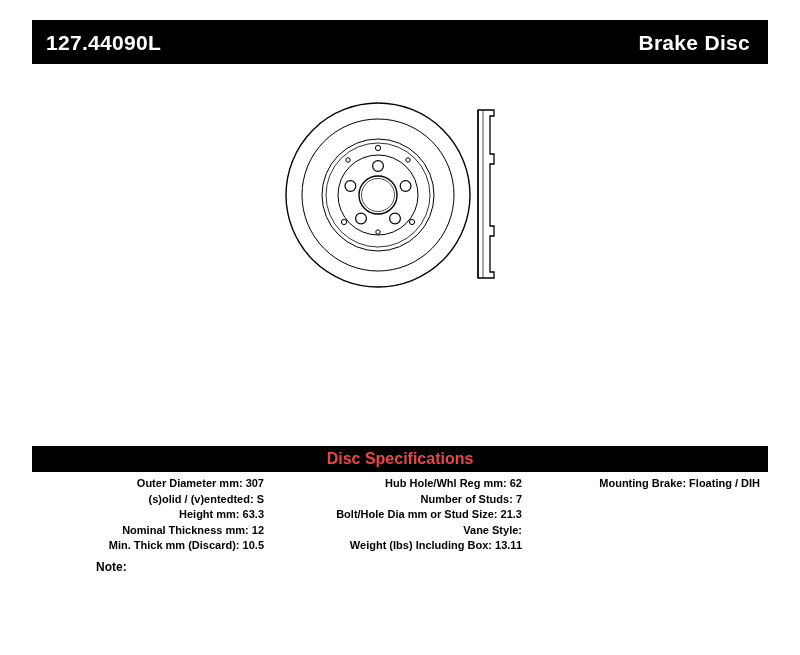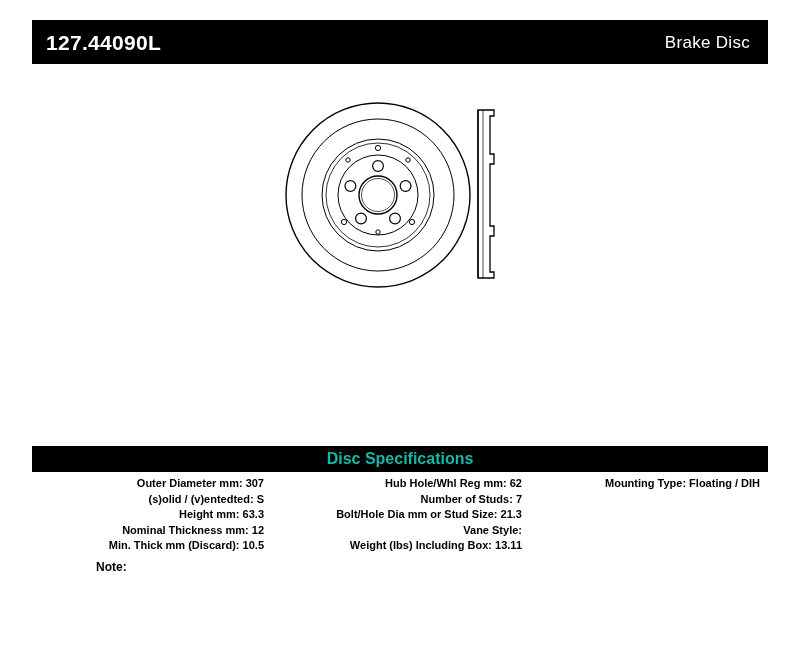--- a/index.html
+++ b/index.html
@@ -41,22 +41,22 @@
   .part-number {
     color: #ffffff;
     font-size: 21px;
     font-weight: bold;
     letter-spacing: 0.3px;
     line-height: 1;
     white-space: nowrap;
   }
   .header-title {
     color: #ffffff;
-    font-size: 17px;
-    font-weight: normal;
+    font-size: 21px;
+    font-weight: bold;
     letter-spacing: 0.3px;
     line-height: 1;
     white-space: nowrap;
   }
 
   
   .drawing {
     position: absolute;
     left: 280px;
     top: 100px;
@@ -65,21 +65,21 @@
   }
 
   
   .spec-bar {
     position: absolute;
     left: 32px;
     top: 446px;
     width: 736px;
     height: 26px;
     background: #000000;
-    color: #14b8a6;
+    color: #ef4444;
     font-size: 16px;
     font-weight: bold;
     display: flex;
     align-items: center;
     justify-content: center;
     box-sizing: border-box;
   }
 
   .spec-columns {
     position: absolute;
@@ -184,19 +184,19 @@
       <div class="spec-line">Min. Thick mm (Discard): 10.5</div>
     </div>
     <div class="col col-mid">
       <div class="spec-line">Hub Hole/Whl Reg mm: 62</div>
       <div class="spec-line">Number of Studs: 7</div>
       <div class="spec-line">Bolt/Hole Dia mm or Stud Size: 21.3</div>
       <div class="spec-line">Vane Style:</div>
       <div class="spec-line">Weight (lbs) Including Box: 13.11</div>
     </div>
     <div class="col col-right">
-      <div class="spec-line">Mounting Type: Floating / DIH</div>
+      <div class="spec-line">Mounting Brake: Floating / DIH</div>
     </div>
   </div>
 
   <div class="note">Note:</div>
 
 </div>
 
 </body></html>

